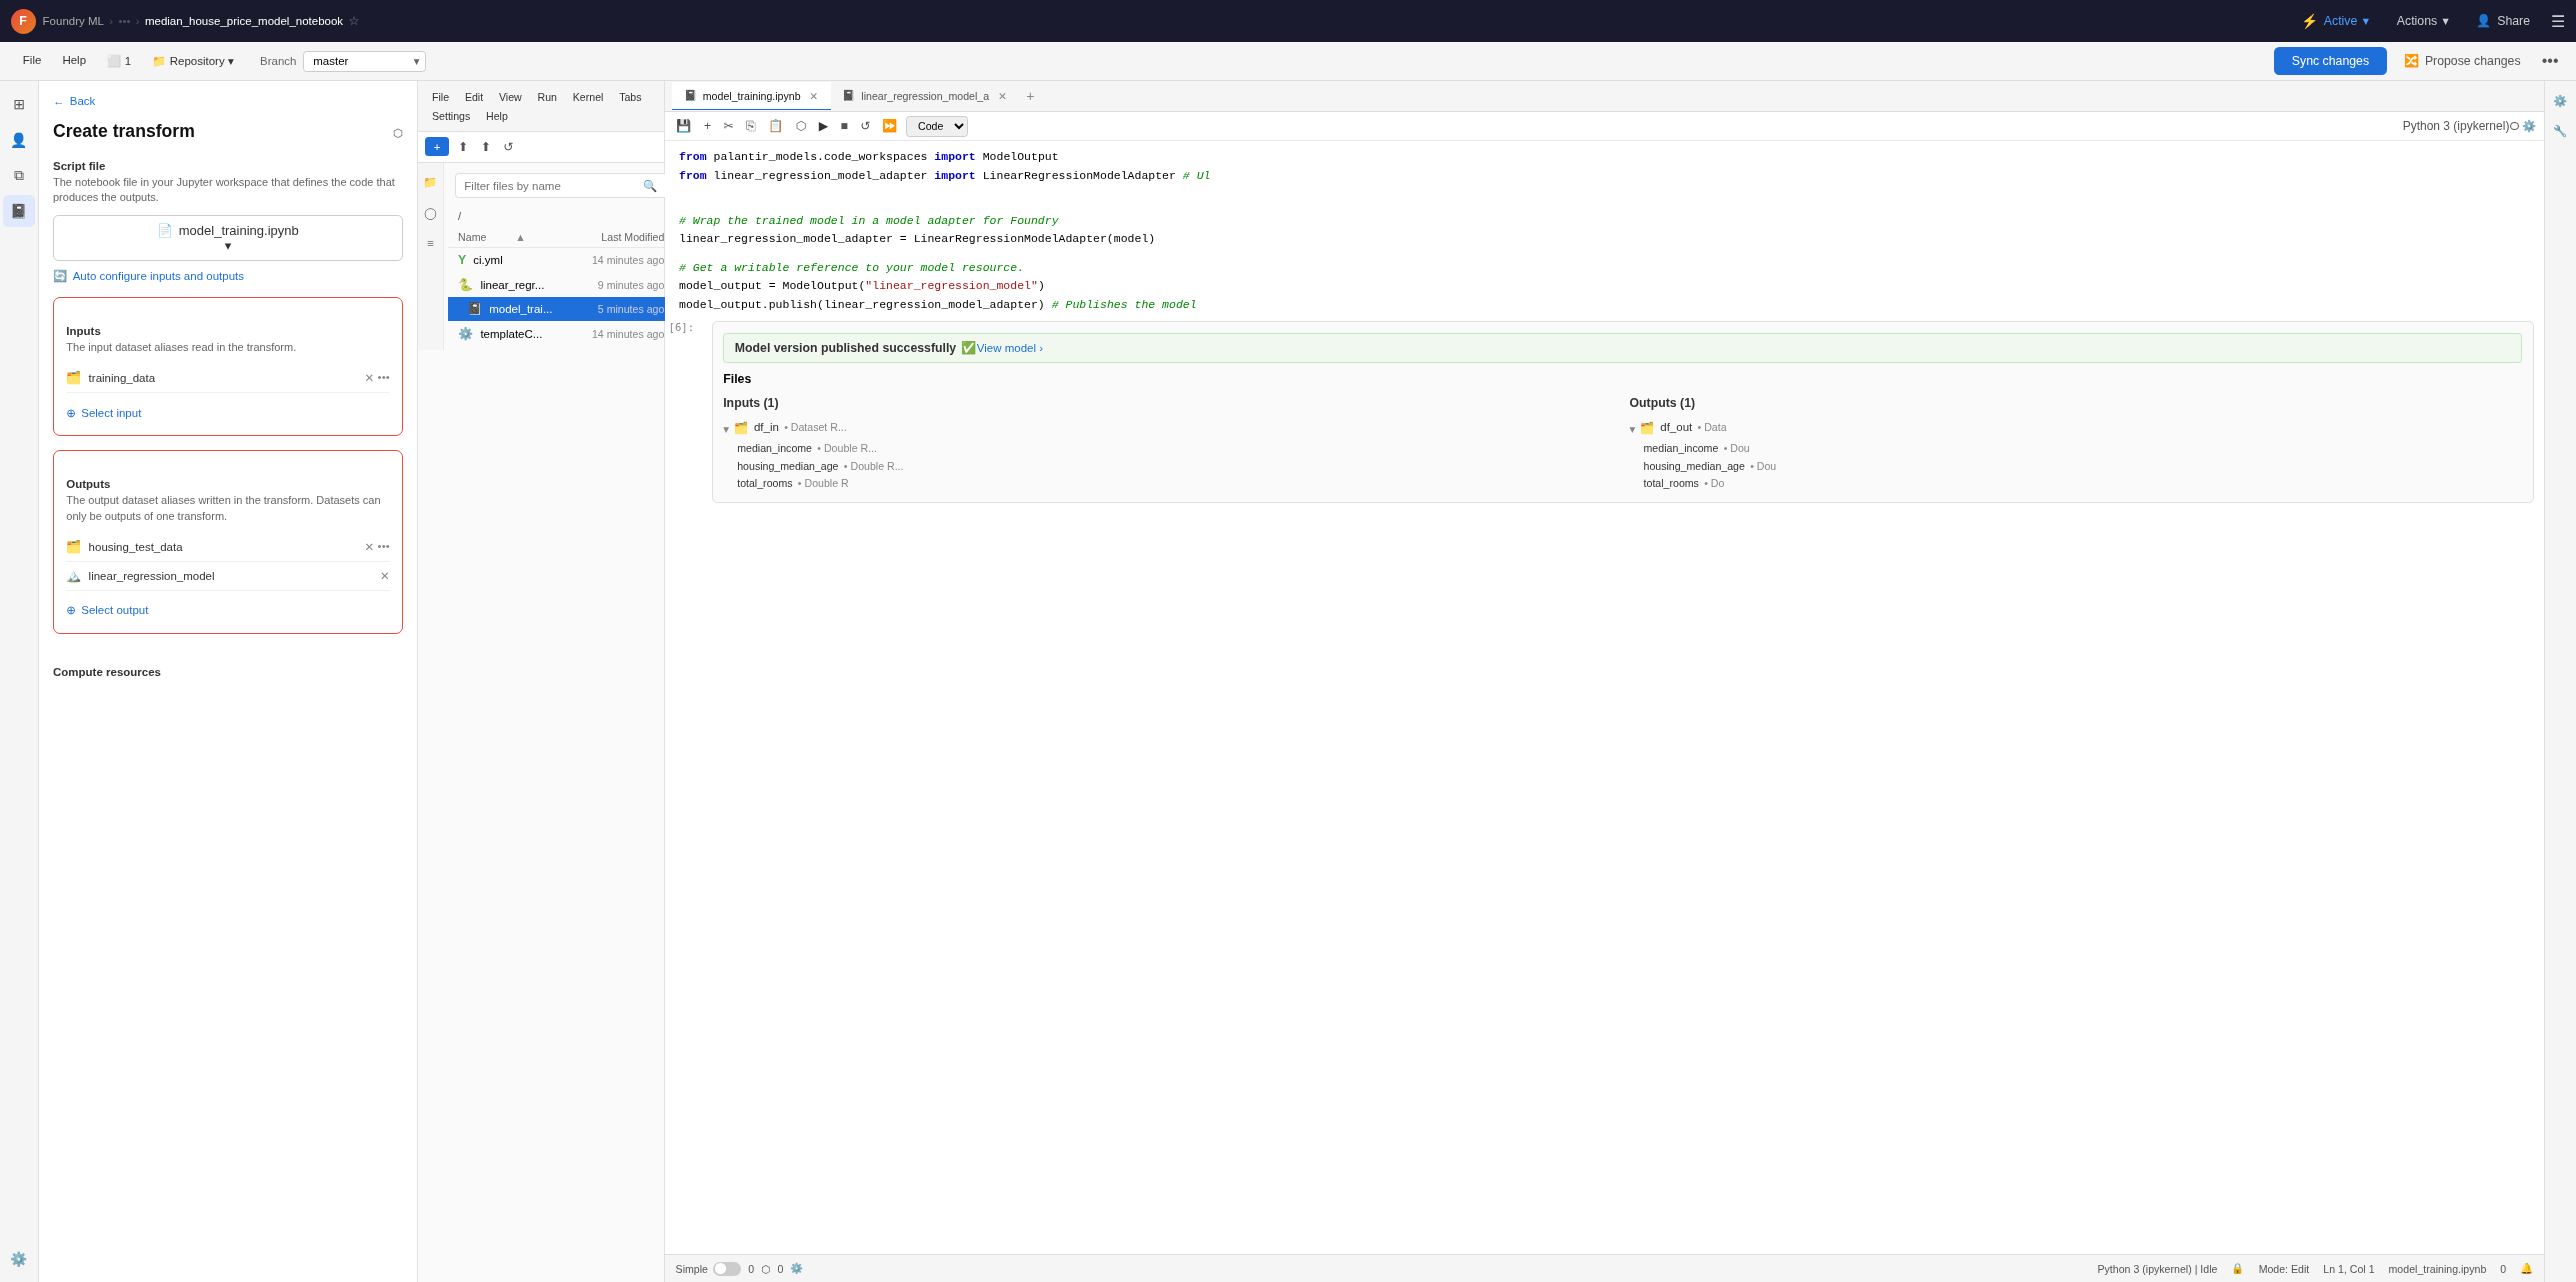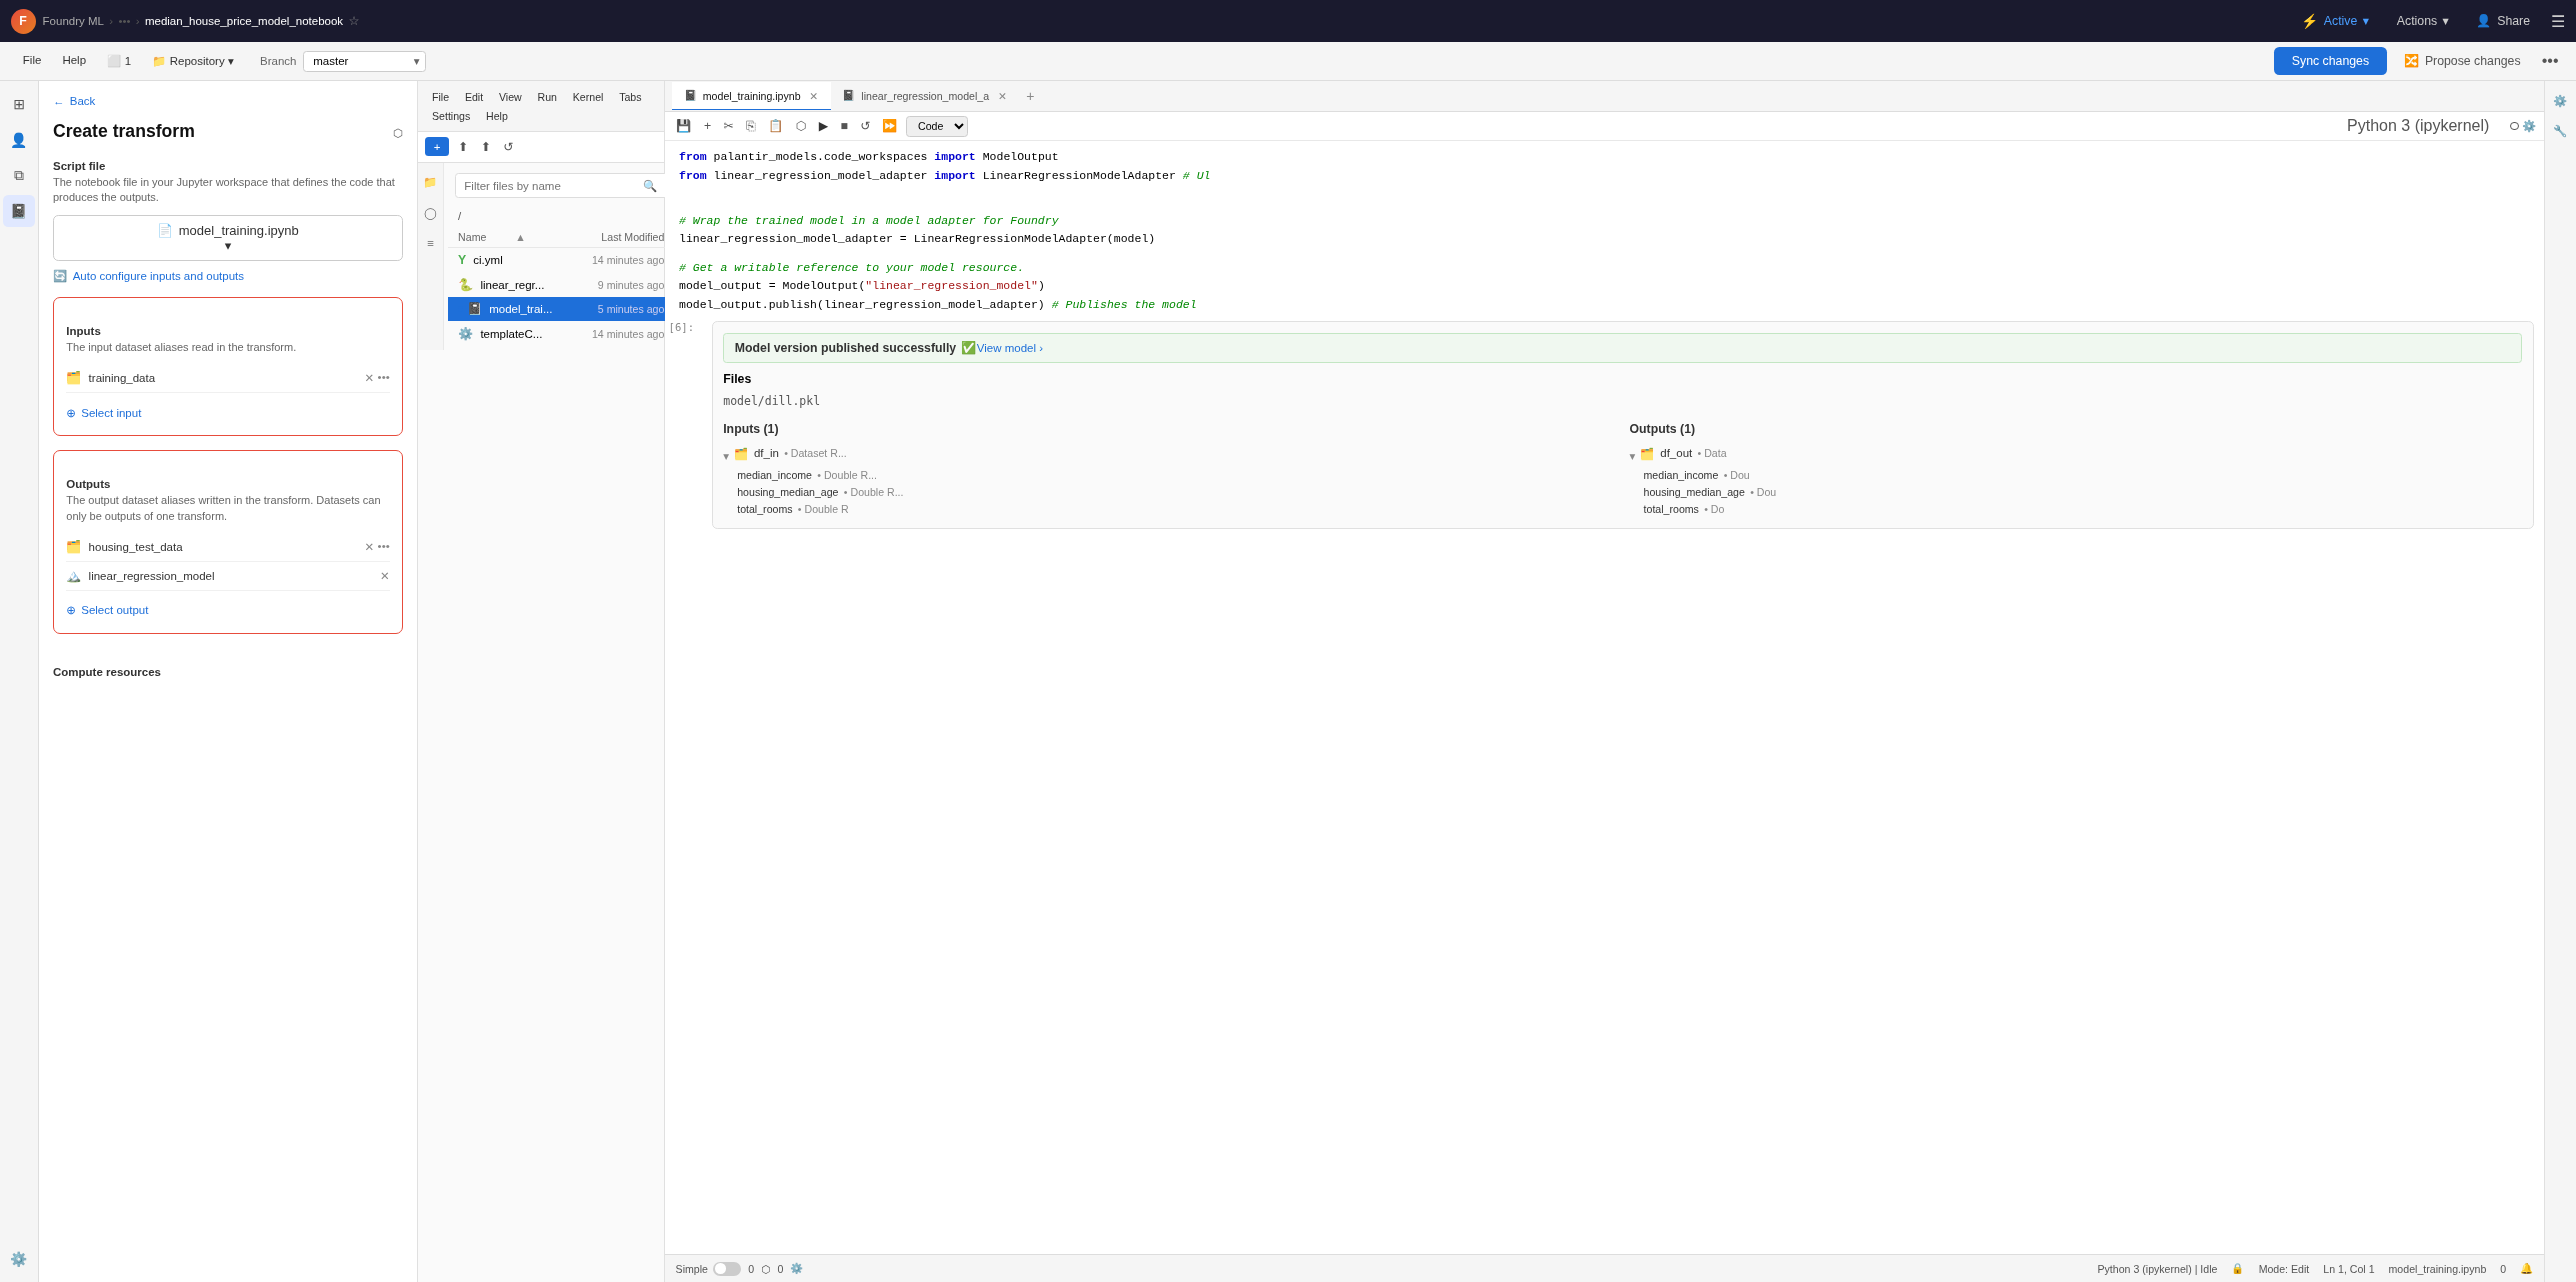--- a/index.html
+++ b/index.html
@@ -178,21 +178,21 @@
     .tab .close { color: #888; margin-left: 3.5px; cursor: pointer; }
     .tab-plus { padding: 7px; color: #888; cursor: pointer; font-size: 14px; }
 
     .code-toolbar {
       display: flex; align-items: center; padding: 3.5px 7px; gap: 3.5px; border-bottom: 0.9px solid #e8e8e8;
       background: white;
     }
     .ct-btn { background: none; border: none; cursor: pointer; color: #555; padding: 2.6px 4.4px; font-size: 12.3px; border-radius: 2.6px; }
     .ct-select { border: 0.9px solid #ccc; border-radius: 3.5px; padding: 2.6px 7px; font-size: 10.6px; cursor: pointer; }
     .ct-spacer { flex: 1; }
-    .kernel-info { font-size: 16px; color: #555; display: flex; align-items: center; gap: 21px; }
+    .kernel-info { font-size: 12px; color: #555; display: flex; align-items: center; gap: 1px; }
     .kernel-circle { width: 8.8px; height: 8.8px; border-radius: 50%; border: 1.8px solid #555; }
     .settings-icon2 { color: #555; cursor: pointer; }
 
     .code-area { flex: 1; overflow: auto; background: white; }
 
     .cell-output {
       margin: 0 7px 7px; border: 0.9px solid #e0e0e0; border-radius: 5.3px; background: #fafafa;
       padding: 10.6px;
     }
     .cell-number { color: #888; font-size: 10.6px; margin-right: 10.6px; font-family: monospace; }
@@ -521,21 +521,20 @@
           <div class="success-banner">
             <div class="success-text">
               <span>Model version published successfully</span>
               <span style="color:#4caf50;">✅</span>
             </div>
             <span class="view-model-link">View model ›</span>
           </div>
 
           <div class="files-section2">
             <div class="files-label2">Files</div>
-            <div class="file-path2">model/dill.pkl</div>
           </div>
 
           <div class="io-grid">
 
             <div>
               <div class="io-col-title">Inputs (1)</div>
               <div class="io-item">
                 <span class="io-arrow">▾</span>
                 <span style="color:#1e6fd9;">🗂️</span>
                 <span class="io-name">df_in</span>

